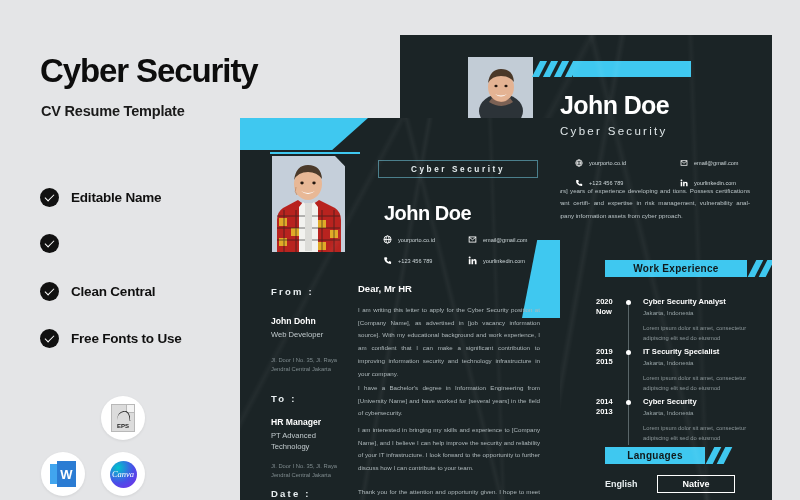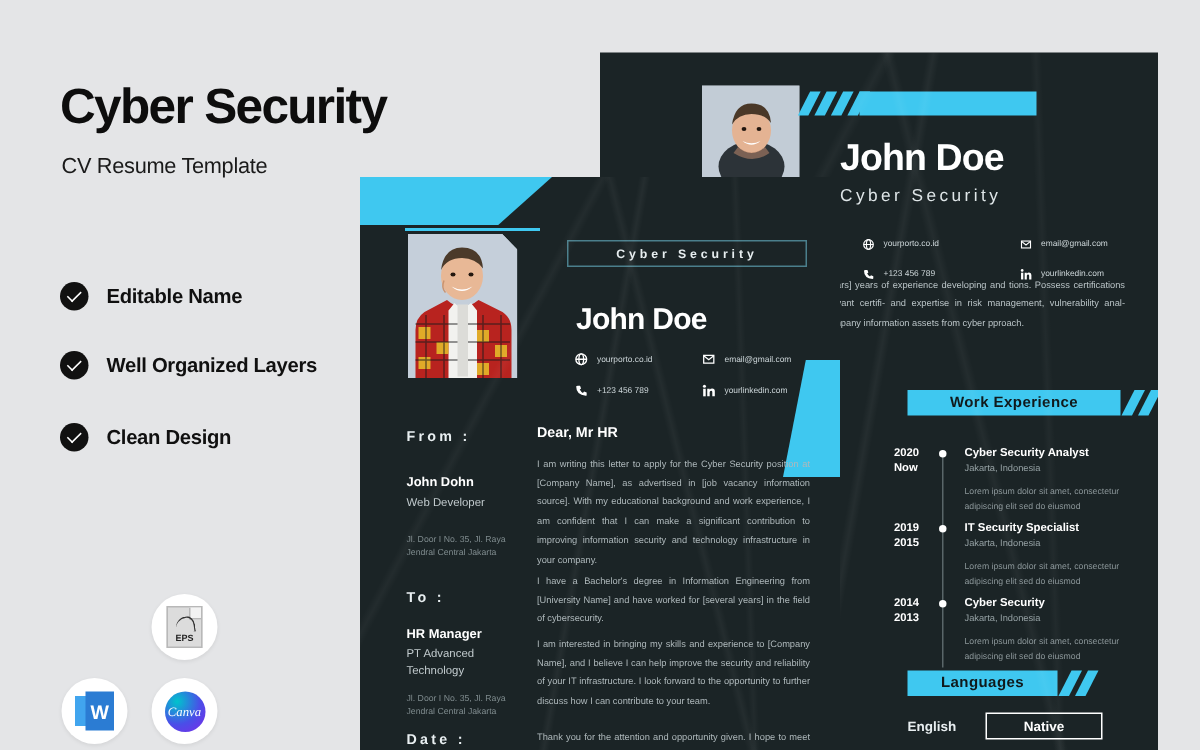--- a/index.html
+++ b/index.html
@@ -12,21 +12,21 @@
 
   
   #promo { position:absolute; left:0; top:0; width:240px; height:500px; }
   #promo-title {
     position:absolute; left:40px; top:52px;
     font-size:33px; font-weight:bold; letter-spacing:-1.1px;
     color:#0d0d0d; white-space:nowrap;
   }
   #promo-sub {
     position:absolute; left:41px; top:103px;
-    font-size:14.5px; font-weight:normal; color:#1a1a1a;
+    font-size:14.5px; font-weight:bold; color:#1a1a1a;
     letter-spacing:-0.2px; white-space:nowrap;
   }
   .feature { position:absolute; left:40px; display:flex; align-items:center; gap:12px; }
   .feat-ic {
     width:19px; height:19px; border-radius:50%; background:#111;
     flex:0 0 19px; position:relative;
   }
   .feat-ic::after {
     content:""; position:absolute; left:5px; top:5.5px;
     width:8px; height:4px; border-left:1.8px solid #fff; border-bottom:1.8px solid #fff;
@@ -168,25 +168,28 @@
 <div id="promo">
   <div id="promo-title">Cyber Security</div>
   <div id="promo-sub">CV Resume Template</div>
 
   <div class="feature" style="top:188px">
     <span class="feat-ic"></span>
     <span class="feat-lb">Editable Name</span>
   </div>
   <div class="feature" style="top:234px">
     <span class="feat-ic"></span>
-    <span class="feat-lb">Well Organized Layers</span>
   </div>
   <div class="feature" style="top:282px">
     <span class="feat-ic"></span>
-    <span class="feat-lb">Clean Design</span>
+    <span class="feat-lb">Clean Central</span>
+  </div>
+  <div class="feature" style="top:329px">
+    <span class="feat-ic"></span>
+    <span class="feat-lb">Free Fonts to Use</span>
   </div>
 
   <div class="appic" style="left:101px; top:396px">
     <span class="eps-badge">EPS</span>
   </div>
   <div class="appic" style="left:41px; top:452px">
     <span class="w-badge">
       <span class="wb1"></span>
       <span class="wb2">W</span>
     </span>

